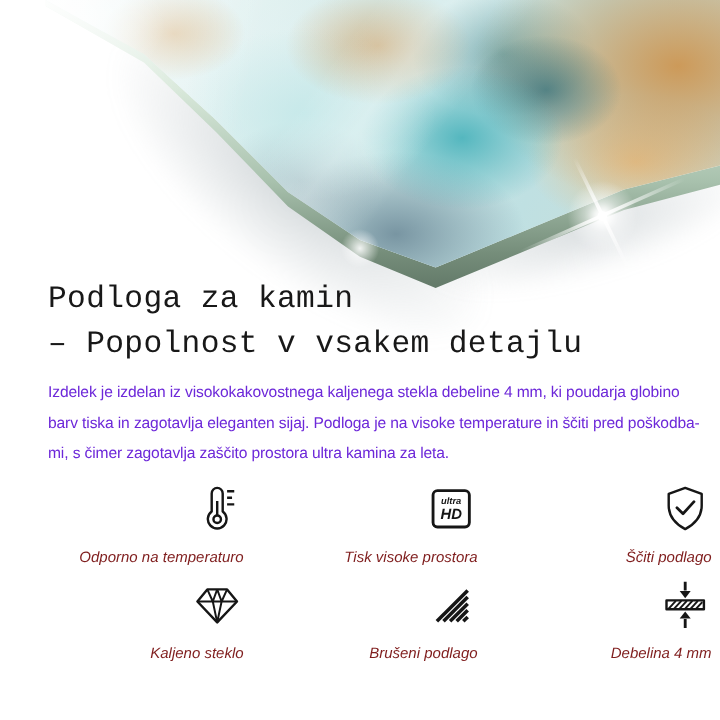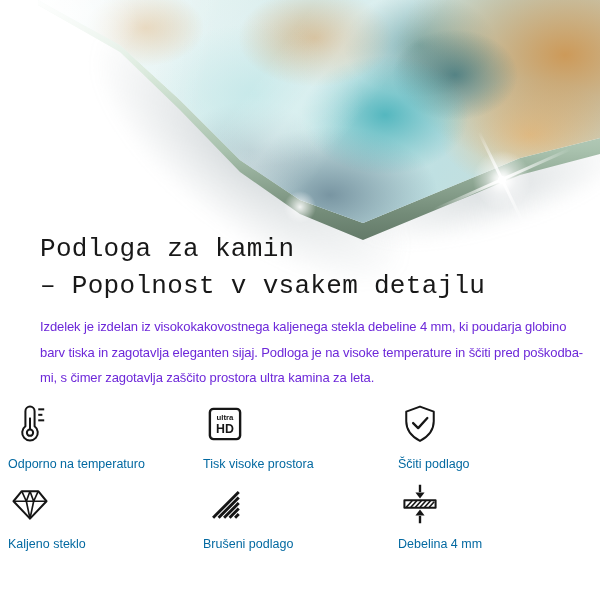--- a/index.html
+++ b/index.html
@@ -74,24 +74,24 @@
     position:absolute;left:40px;top:314px;
     font-size:13px;line-height:25.5px;color:#6d28d9;letter-spacing:-.1px;
     white-space:nowrap;
   }
 
   
   .features{
     position:absolute;left:8px;top:402px;width:585px;
     display:grid;grid-template-columns:repeat(3,195px);grid-auto-rows:80px;
   }
-  .feature{display:flex;flex-direction:column;align-items:flex-start;}
+  .feature{display:flex;flex-direction:column;align-items:flex-end;font-style:italic;}
   .ficon{height:47px;display:flex;align-items:flex-start;justify-content:center;}
   .ficon svg{width:44px;height:44px;}
-  .flabel{margin-top:8px;font-size:12.5px;color:#0369a1;line-height:15px;}
+  .flabel{margin-top:8px;font-size:12.5px;color:#7f1d1d;line-height:15px;}
   .stroke{fill:none;stroke:#161616;stroke-width:2.2;stroke-linejoin:round;}
   .stroke-thin{fill:none;stroke:#161616;stroke-width:1.8;}
   .fillb{fill:#161616;stroke:none;}
   .hdtext{font-family:"Liberation Sans",sans-serif;font-weight:bold;fill:#161616;text-anchor:middle;}
 </style>
 </head>
 <body>
 
 <div class="stage">
   <div class="shadow shadow-left"></div>

